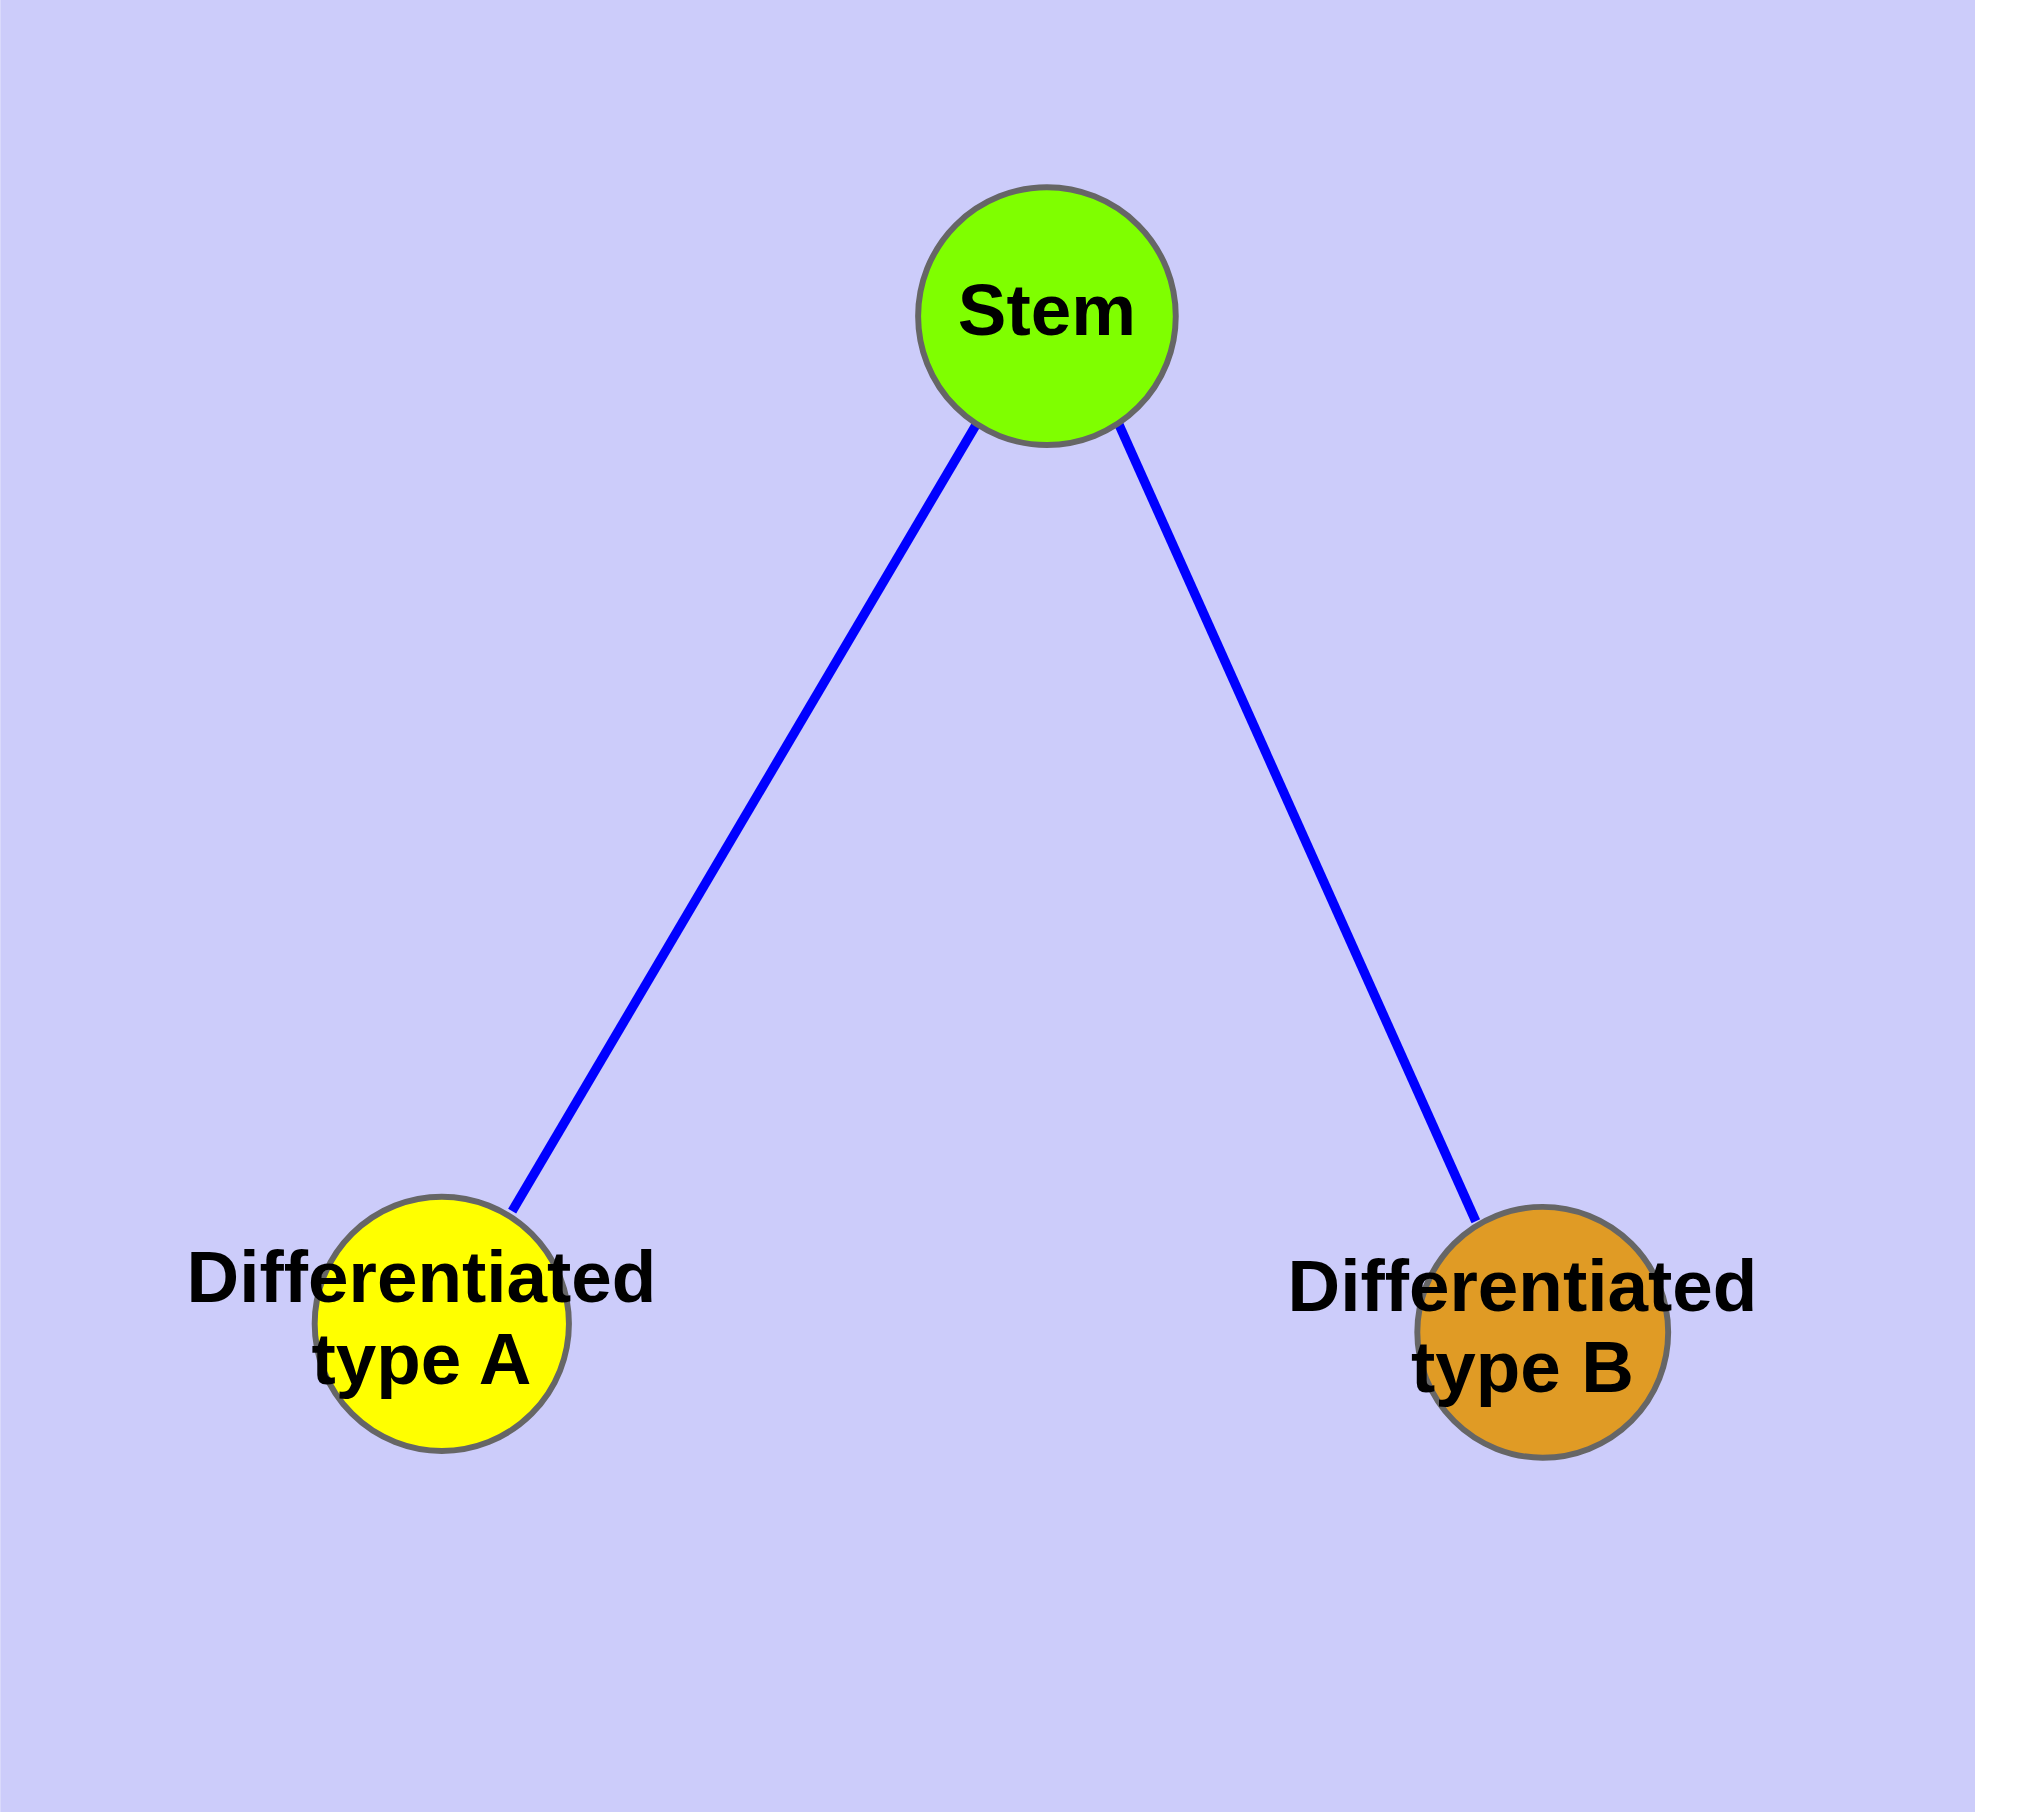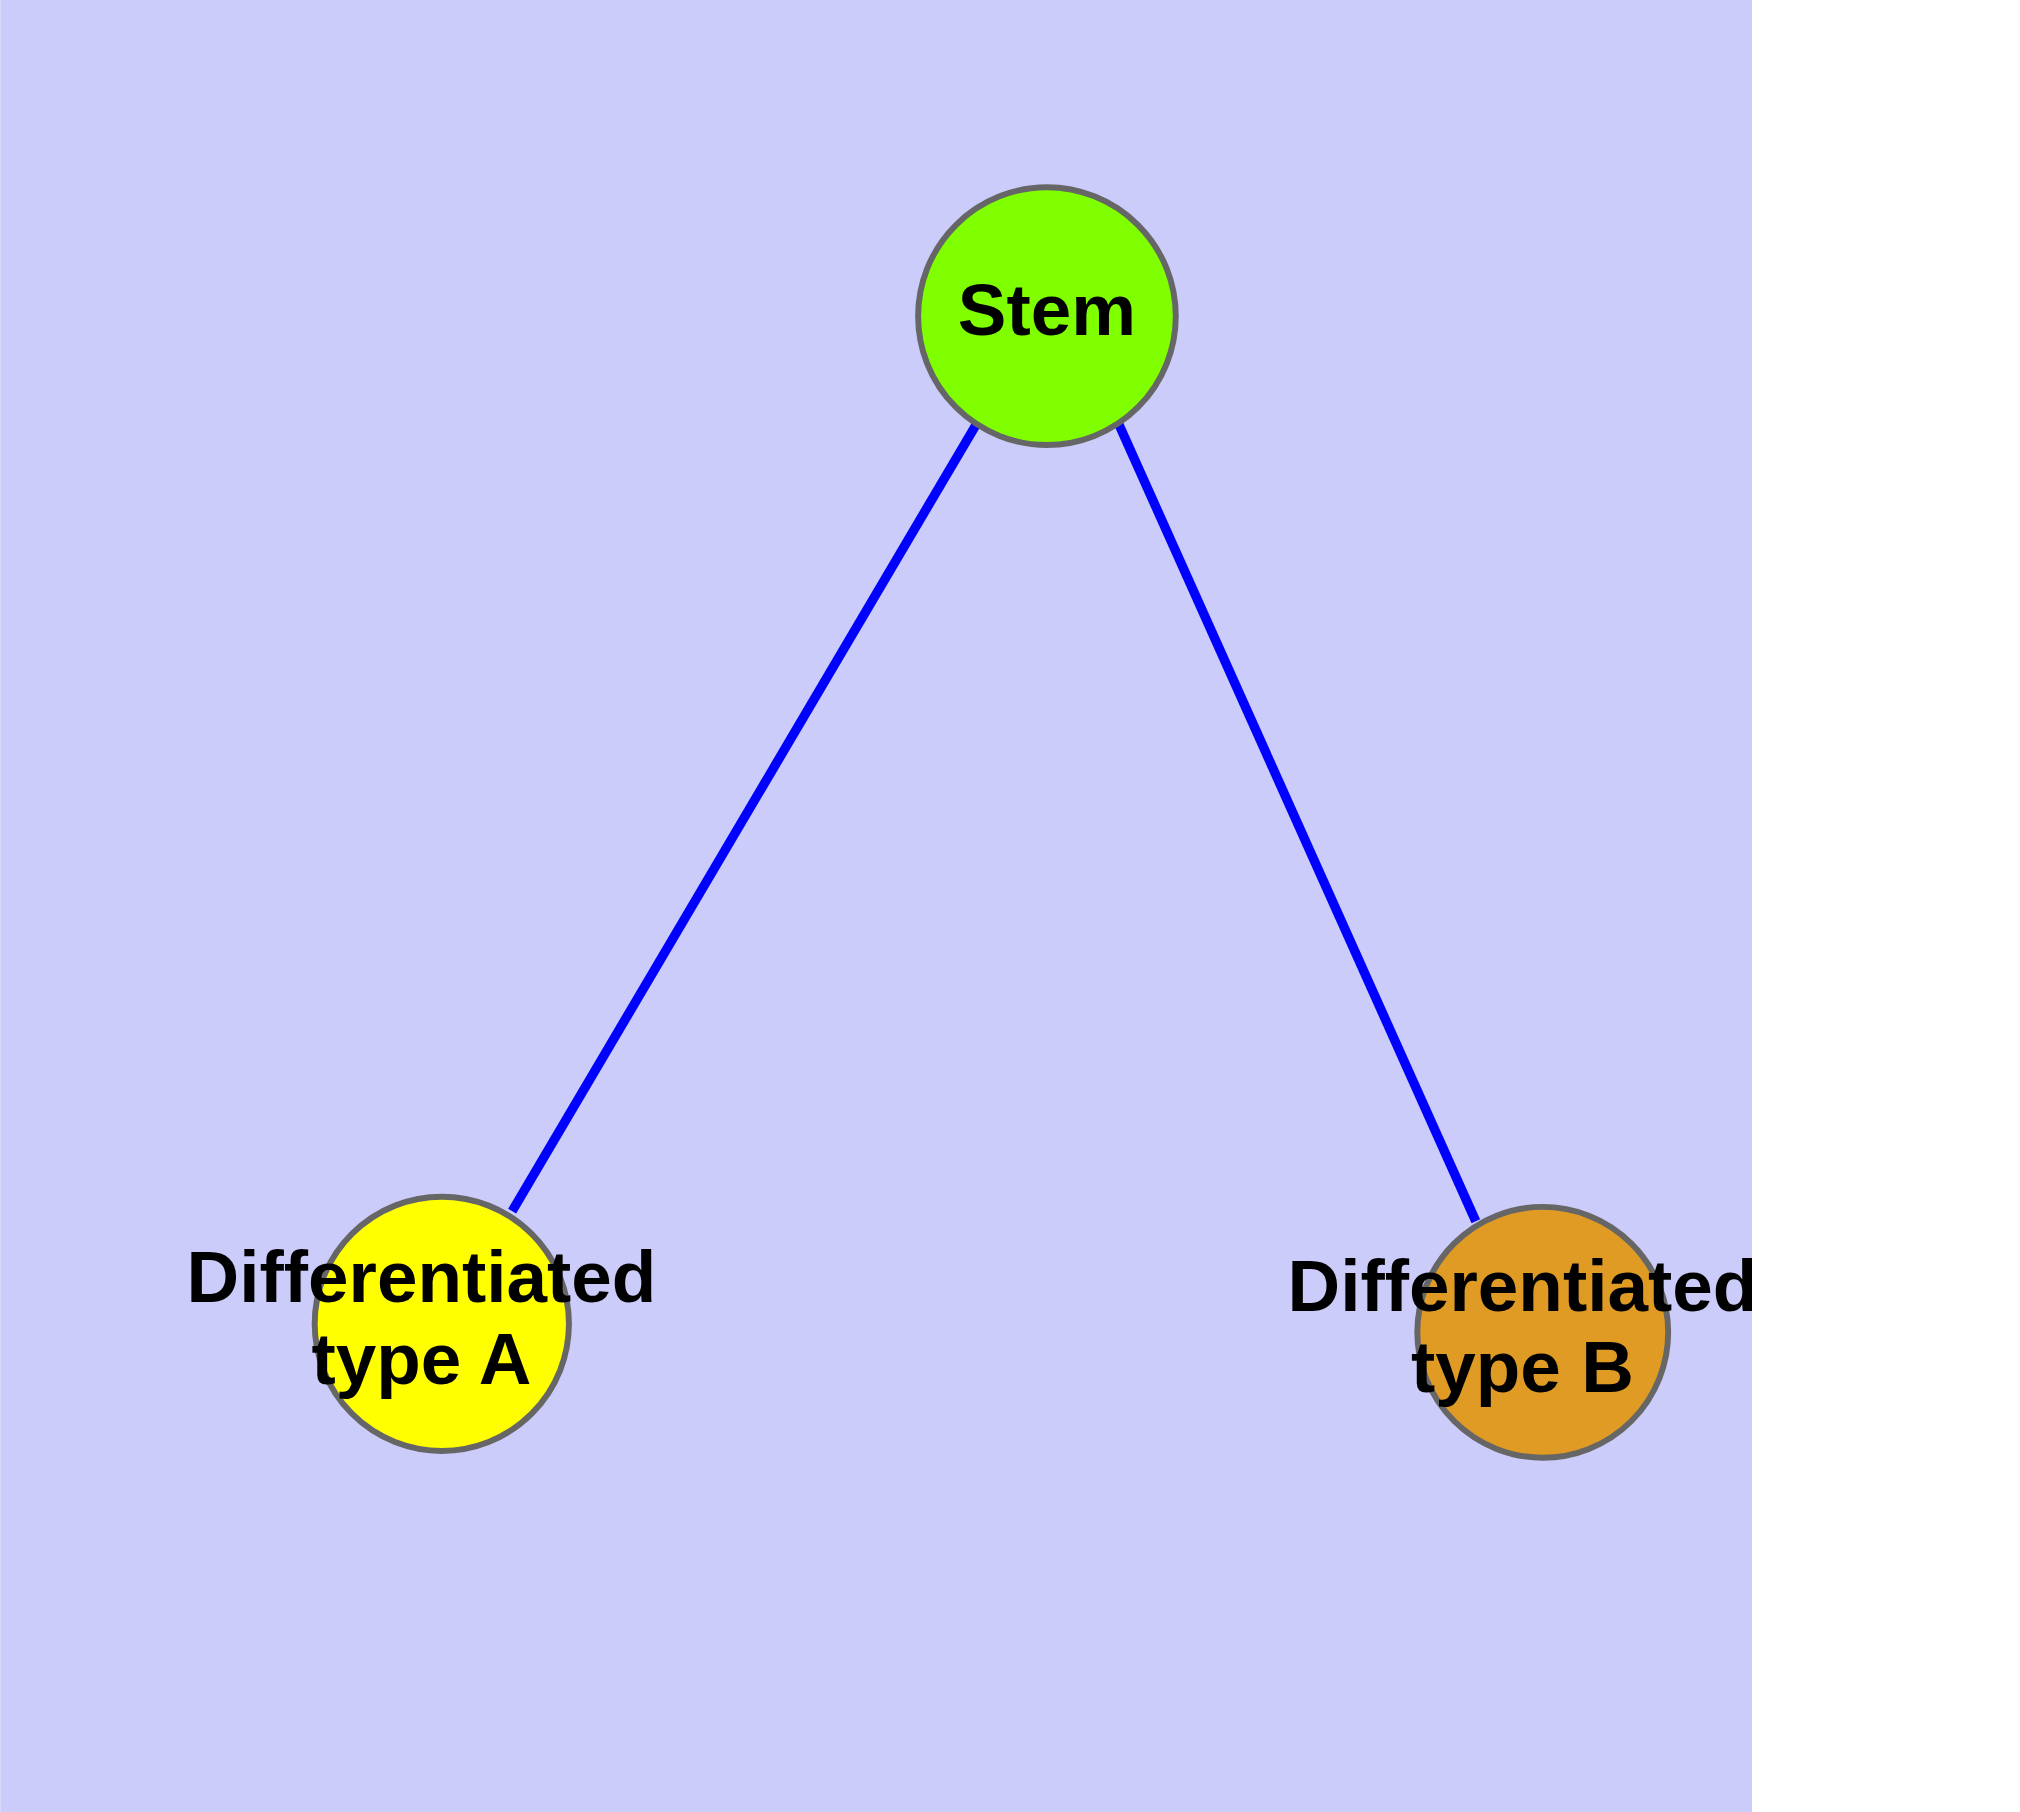--- a/index.html
+++ b/index.html
@@ -28,21 +28,21 @@
     font-weight: bold;
     fill: #000000;
     text-anchor: middle;
     dominant-baseline: middle;
     paint-order: normal;
   }
 </style>
 </head>
 <body>
 
-<div id="canvas" style="width: 1752px; height: 1812px;">
+<div id="canvas" style="width: 1975px; height: 1812px;">
   <svg id="graph-svg" viewBox="0 0 2384 2138" xmlns="http://www.w3.org/2000/svg">
 
     <rect id="bg-rect" x="0" y="0" width="2384" height="2138" fill="#CCCCFA"></rect>
 
     <g id="edge-layer">
         <line x1="1152" y1="500" x2="604" y2="1429" stroke="#0000FF" stroke-width="11" stroke-linecap="butt"></line>
         <line x1="1320" y1="501" x2="1741" y2="1441" stroke="#0000FF" stroke-width="11" stroke-linecap="butt"></line>
       </g>
 
     <g id="node-layer">

